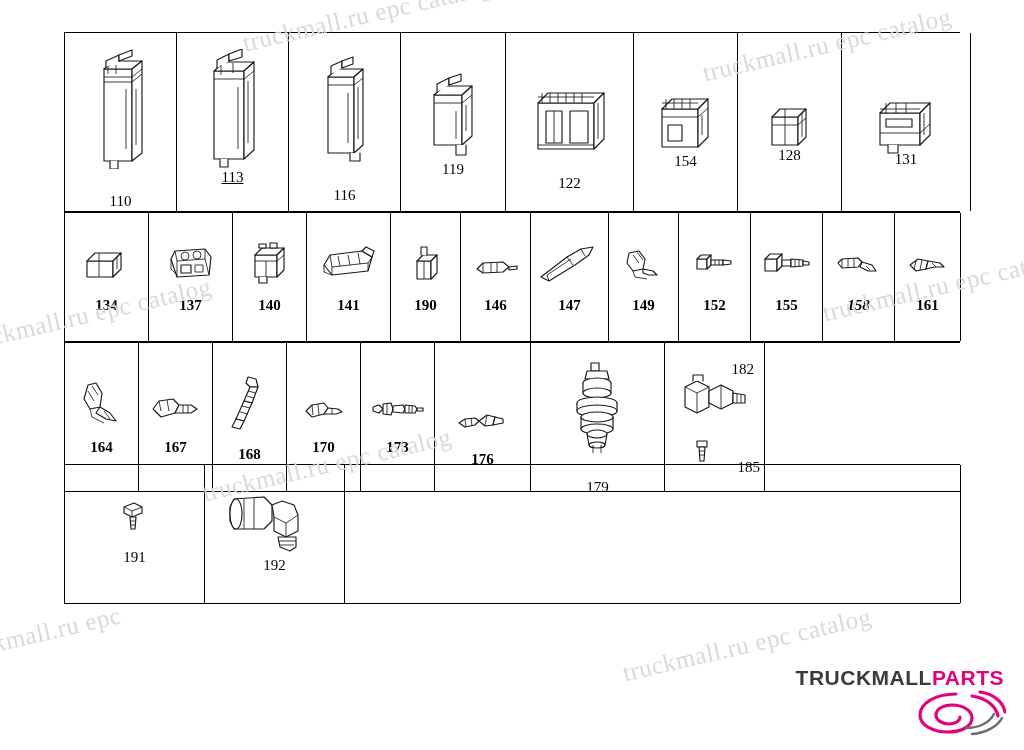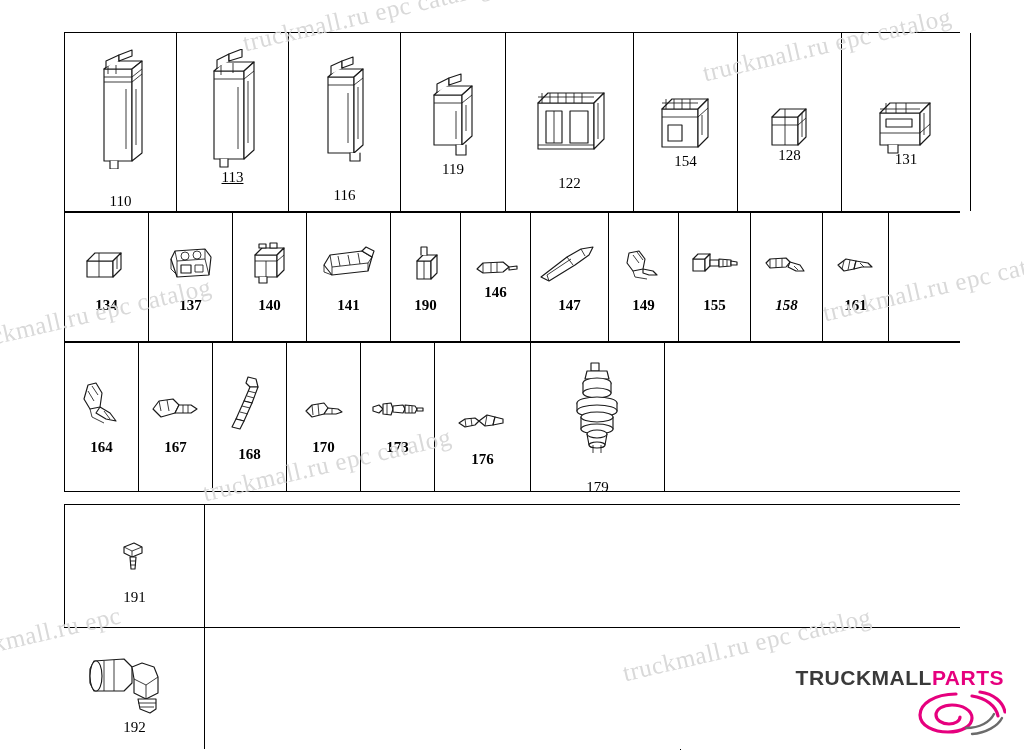--- a/index.html
+++ b/index.html
@@ -322,21 +322,21 @@
       </div>
 
       <div class="cell" style="width:70px;">
         <div class="art" style="top:42px;">
           <svg width="54" height="26" viewBox="0 0 54 26">
             <path class="sf" d="M8 14 L14 8 L34 7 L40 12 L34 17 L14 18 Z"></path>
             <path class="thin" d="M14 8 L14 18 M22 8 L22 17 M28 7 L28 17"></path>
             <path class="sf" d="M40 12 L48 11 L48 14 L40 15 Z"></path>
           </svg>
         </div>
-        <div class="num bold" style="top:71px;">146</div>
+        <div class="num bold" style="top:84px;">146</div>
       </div>
 
       <div class="cell" style="width:78px;">
         <div class="art" style="top:30px;">
           <svg width="66" height="40" viewBox="0 0 66 40">
             <path class="sf" d="M4 34 L30 14 L44 6 L56 4 L52 12 L38 22 L12 38 Z"></path>
             <path class="thin" d="M30 14 L36 22 M44 6 L48 13"></path>
             <path class="thin" d="M12 38 L10 32 L34 16"></path>
           </svg>
         </div>
@@ -348,20 +348,33 @@
           <svg width="50" height="36" viewBox="0 0 50 36">
             <path class="sf" d="M10 6 L20 4 L26 12 L24 22 L14 24 L8 16 Z"></path>
             <path class="thin" d="M14 8 L20 16 M18 5 L24 13"></path>
             <path class="sf" d="M24 22 L34 24 L38 28 L30 28 L24 26 Z"></path>
             <path class="thin" d="M14 24 L16 30 L28 32"></path>
           </svg>
         </div>
         <div class="num bold" style="top:84px;">149</div>
       </div>
 
+      <div class="cell" style="width:72px;">
+        <div class="art" style="top:36px;">
+          <svg width="52" height="32" viewBox="0 0 52 32">
+            <path class="sf" d="M8 10 L8 20 L18 20 L18 10 Z"></path>
+            <path class="sf" d="M8 10 L12 6 L22 6 L18 10 Z"></path>
+            <path class="sf" d="M18 10 L22 6 L22 16 L18 20 Z"></path>
+            <path class="sf" d="M22 11 L34 11 L34 16 L22 16 Z"></path>
+            <path class="sf" d="M34 11 L42 12 L42 15 L34 16 Z"></path>
+            <path class="thin" d="M26 11 L26 16 M30 11 L30 16"></path>
+          </svg>
+        </div>
+        <div class="num bold" style="top:84px;">152</div>
+      </div>
 
       <div class="cell" style="width:72px;">
         <div class="art" style="top:34px;">
           <svg width="56" height="34" viewBox="0 0 56 34">
             <path class="sf" d="M6 12 L6 24 L18 24 L18 12 Z"></path>
             <path class="sf" d="M6 12 L11 7 L23 7 L18 12 Z"></path>
             <path class="sf" d="M18 12 L23 7 L23 19 L18 24 Z"></path>
             <path class="sf" d="M23 13 L32 13 L32 19 L23 19 Z"></path>
             <path class="sf" d="M32 12 L44 13 L44 19 L32 20 Z"></path>
             <path class="sf" d="M44 14 L50 15 L50 18 L44 18 Z"></path>
@@ -493,24 +506,46 @@
             <ellipse class="sf" cx="34" cy="68" rx="16" ry="5"></ellipse>
             <path class="sf" d="M24 73 L44 73 L42 84 L26 84 Z"></path>
             <ellipse class="sf" cx="34" cy="73" rx="10" ry="4"></ellipse>
             <ellipse class="sf" cx="34" cy="84" rx="8" ry="3"></ellipse>
             <path class="thin" d="M30 84 L30 92 M38 84 L38 92"></path>
           </svg>
         </div>
         <div class="num" style="top:136px;">179</div>
       </div>
 
+      <div class="cell" style="width:100px;">
+        <div class="art" style="top:30px; justify-content:flex-start; padding-left:10px;">
+          <svg width="80" height="60" viewBox="0 0 80 60">
+            <path class="sf" d="M10 14 L10 34 L22 40 L34 34 L34 14 L22 8 Z"></path>
+            <path class="thin" d="M10 14 L22 20 L34 14 M22 20 L22 40"></path>
+            <path class="sf" d="M18 8 L18 2 L28 2 L28 8"></path>
+            <path class="sf" d="M34 18 L46 12 L58 18 L58 30 L46 36 L34 30 Z"></path>
+            <path class="thin" d="M46 12 L46 36"></path>
+            <path class="sf" d="M58 20 L70 22 L70 30 L58 30 Z"></path>
+            <path class="thin" d="M62 21 L62 30 M66 22 L66 30"></path>
+          </svg>
+        </div>
+        <div class="num" style="top:18px; text-align:right; padding-right:10px;">182</div>
+        <div class="art" style="top:96px; justify-content:flex-start; padding-left:24px;">
+          <svg width="26" height="30" viewBox="0 0 26 30">
+            <path class="sf" d="M8 2 L18 2 L18 8 L8 8 Z"></path>
+            <path class="sf" d="M10 8 L16 8 L15 22 L11 22 Z"></path>
+            <path class="thin" d="M10 12 L16 12 M10 16 L16 16"></path>
+          </svg>
+        </div>
+        <div class="num" style="top:116px; text-align:right; padding-right:4px;">185</div>
+      </div>
 
     </div>
 
-    <div class="row" style="top:472px; height:124px; width:896px;flex-direction:column;">
+    <div class="row" style="top:432px; height:140px; width:896px;">
 
       <div class="cell" style="width:140px;">
         <div class="art" style="top:34px;">
           <svg width="46" height="40" viewBox="0 0 46 40">
             <path class="sf" d="M12 8 L22 4 L30 8 L30 14 L20 18 L12 14 Z"></path>
             <path class="thin" d="M12 8 L20 12 L30 8 M20 12 L20 18"></path>
             <path class="sf" d="M18 18 L24 18 L23 30 L19 30 Z"></path>
             <path class="thin" d="M18 22 L24 22 M18 26 L24 26"></path>
           </svg>
         </div>

